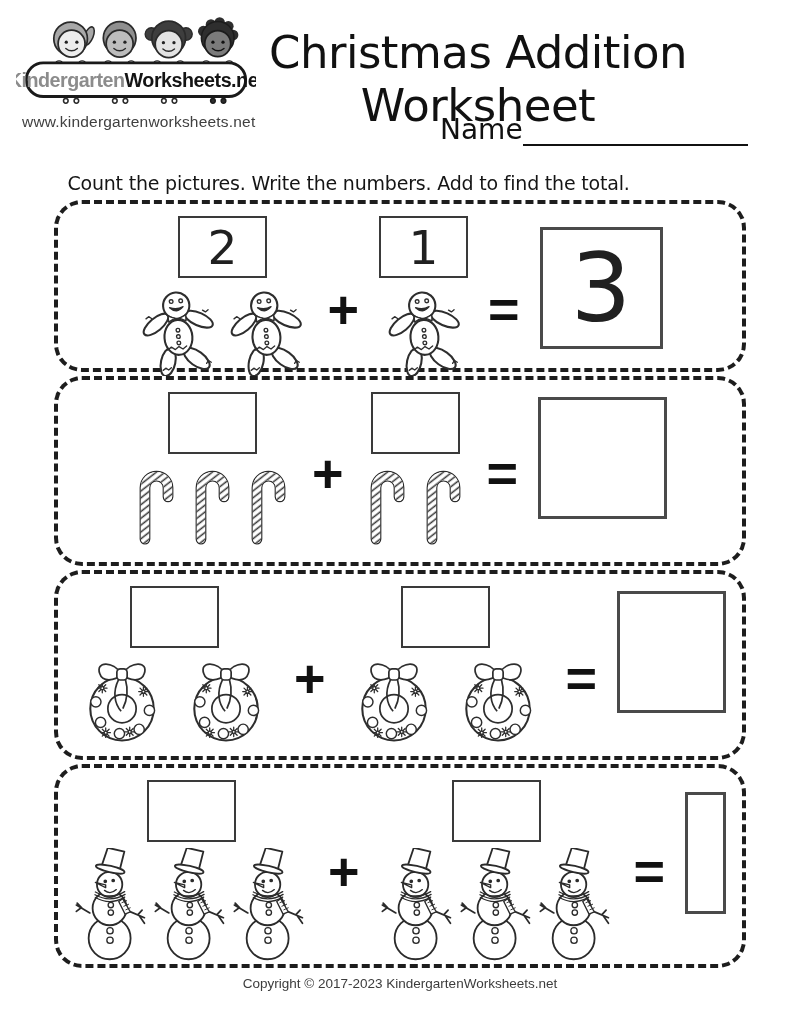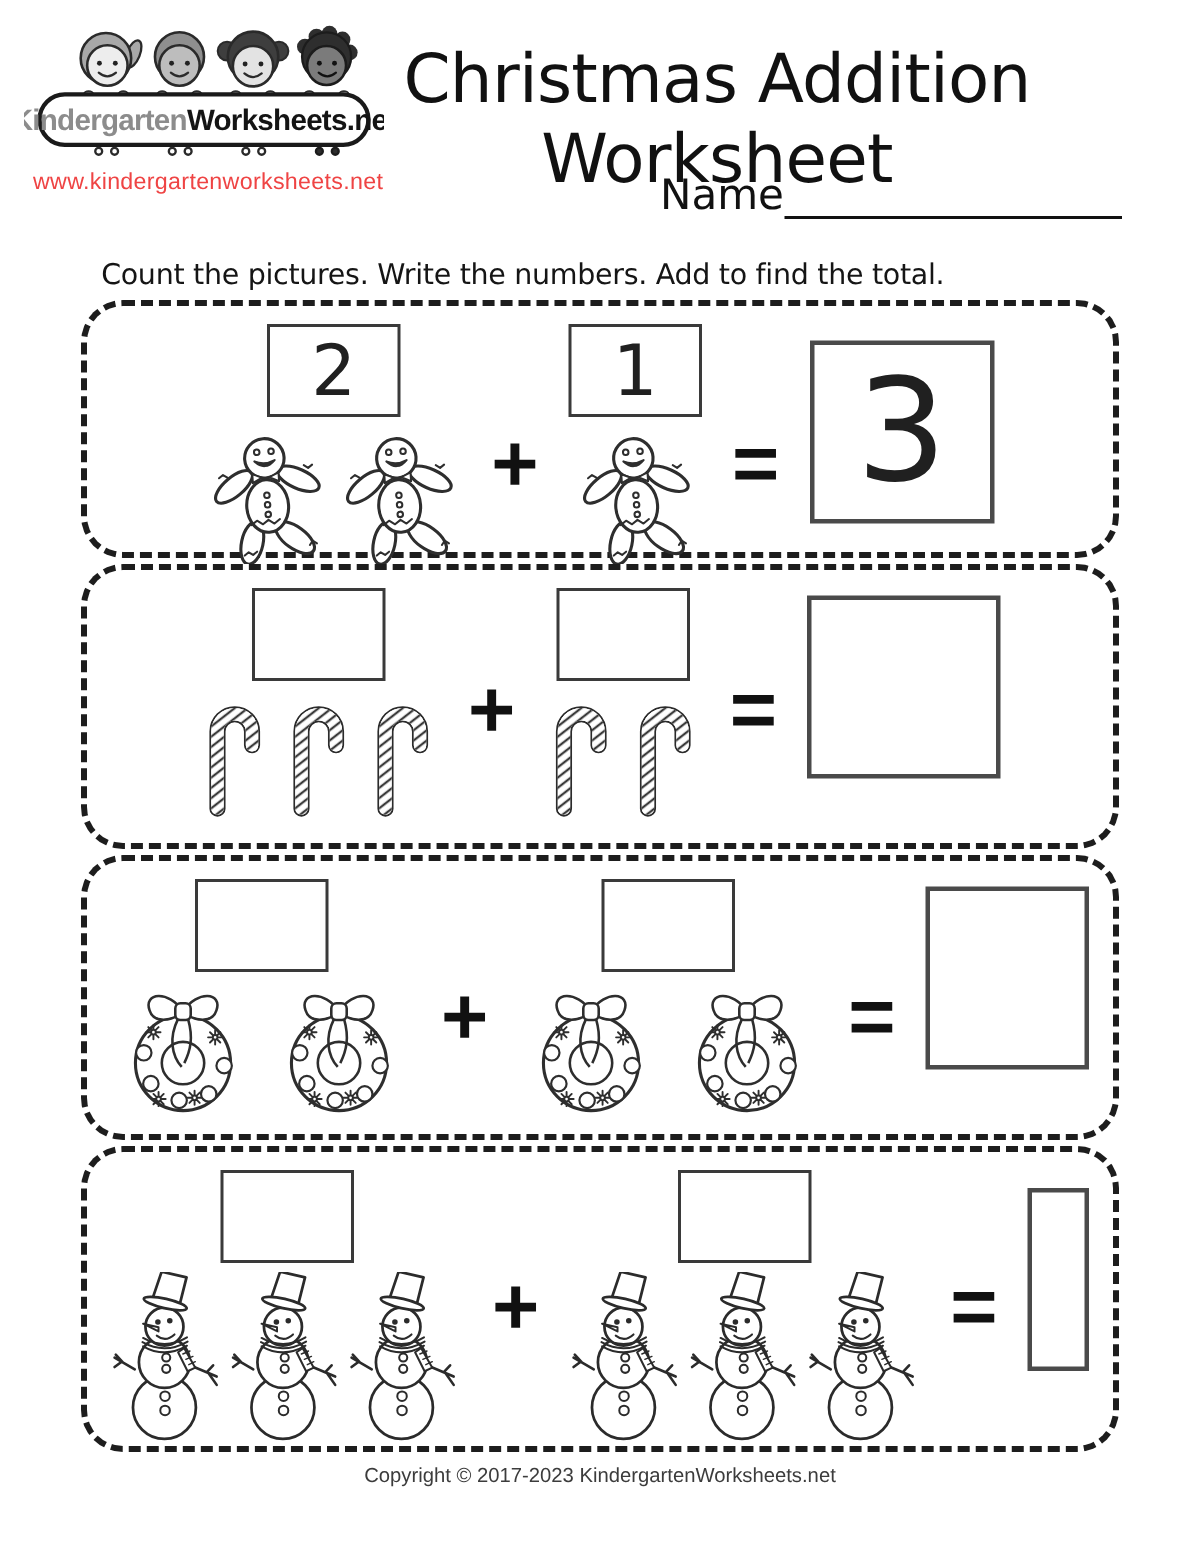--- a/index.html
+++ b/index.html
@@ -3,21 +3,21 @@
 <meta charset="utf-8">
 <style>
   * { margin:0; padding:0; box-sizing:border-box; }
   html,body { background:#fff; }
   body { font-family:"Liberation Sans", sans-serif; color:#1b1b1b; }
   .page { position:relative; width:800px; height:1035px; background:#fff; overflow:hidden; }
 
   
   .logo-wrap { position:absolute; left:16px; top:10px; width:244px; }
   .logo-svg { width:240px; height:100px; display:block; }
-  .site-url { margin-top:3px; padding-left:6px; font-size:15.5px; color:#ef4444; letter-spacing:.2px; }
+  .site-url { margin-top:3px; padding-left:6px; font-size:15.5px; color:#404040; letter-spacing:.2px; }
 
   .page-title { position:absolute; left:268px; top:26px; width:420px; text-align:center;
     font-family:"DejaVu Sans", sans-serif; font-weight:400; font-size:45px; letter-spacing:-.5px; color:#111; }
 
   .name-row { position:absolute; left:440px; top:112px; width:308px; display:flex; align-items:center; }
   .name-label { font-family:"DejaVu Sans", sans-serif; font-size:28px; color:#111; }
   .name-rule { flex:1; height:34px; border-bottom:2.4px solid #111; }
 
   .instruction { position:absolute; left:0; top:172px; width:697px; text-align:center;
     font-family:"DejaVu Sans", sans-serif; font-size:19px; color:#151515; letter-spacing:-.2px; }

